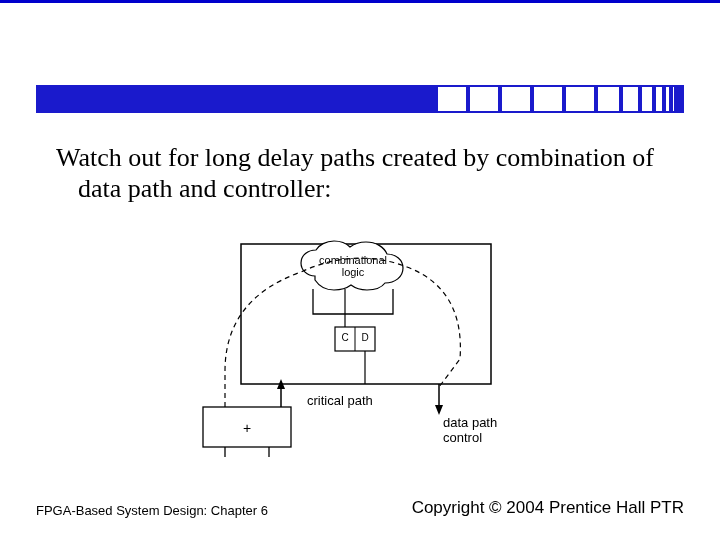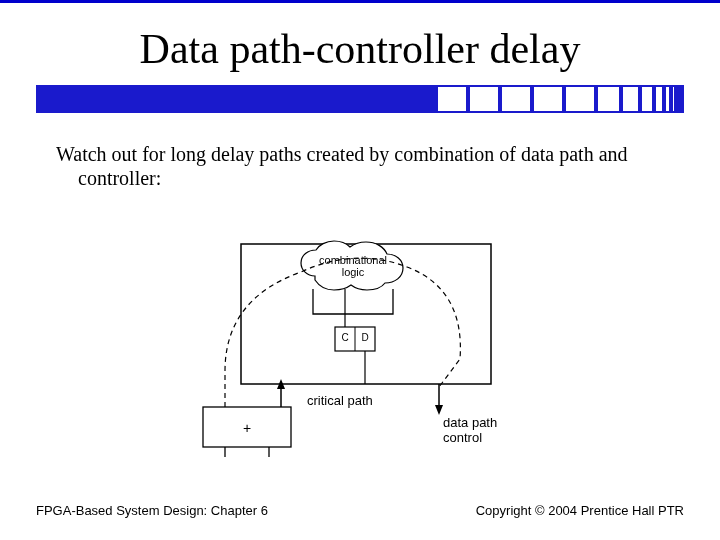--- a/index.html
+++ b/index.html
@@ -53,21 +53,21 @@
     box-sizing: border-box;
     background: #fff;
     height: 28px;
     vertical-align: top;
   }
   .body-text {
     position: absolute;
     top: 140px;
     left: 56px;
     width: 620px;
-    font-size: 20px;
+    font-size: 26px;
     line-height: 1.18;
     text-indent: -22px;
     padding-left: 22px;
   }
   .diagram {
     position: absolute;
     top: 236px;
     left: 195px;
     width: 330px;
     height: 218px;
@@ -78,29 +78,28 @@
     bottom: 22px;
     font-family: Arial, Helvetica, sans-serif;
     font-size: 13px;
     text-align: center;
   }
   .footer-right {
     position: absolute;
     right: 36px;
     bottom: 22px;
     font-family: Arial, Helvetica, sans-serif;
-    font-size: 13px;
+    font-size: 17px;
   }
 </style>
 </head>
 <body>
 
 <div class="slide">
 
-  <div class="title">Data path-controller delay</div>
 
   <div class="rule-wrap">
     <div class="rule-bar" id="rule-bar" style="width: 400px;"></div>
     <div class="rule-boxes" id="rule-boxes" style="left: 400px;"><span class="bx" style="width: 32px;"></span><span class="bx" style="width: 32px;"></span><span class="bx" style="width: 32px;"></span><span class="bx" style="width: 32px;"></span><span class="bx" style="width: 32px;"></span><span class="bx" style="width: 25px;"></span><span class="bx" style="width: 19px;"></span><span class="bx" style="width: 14px;"></span><span class="bx" style="width: 10px;"></span><span class="bx" style="width: 7px;"></span><span class="bx" style="width: 5px;"></span><span class="bx" style="width: 4px;"></span><span class="bx" style="width: 3px;"></span></div>
   </div>
 
   <div class="body-text">Watch out for long delay paths created by combination of data path and controller:</div>
 
   <div class="diagram">
     <svg viewBox="0 0 330 218" width="330" height="218">

